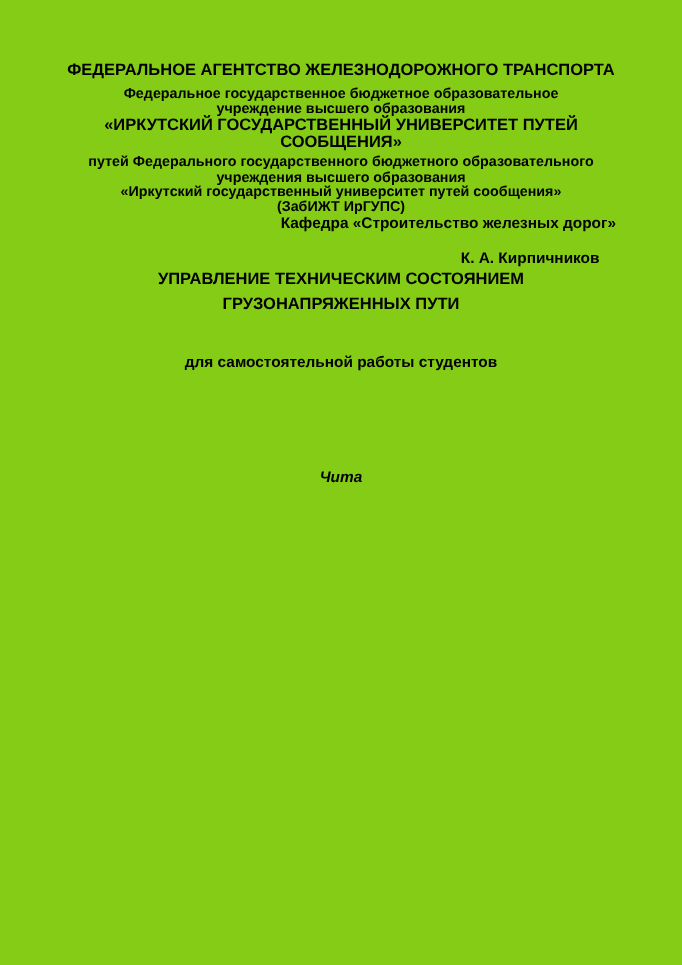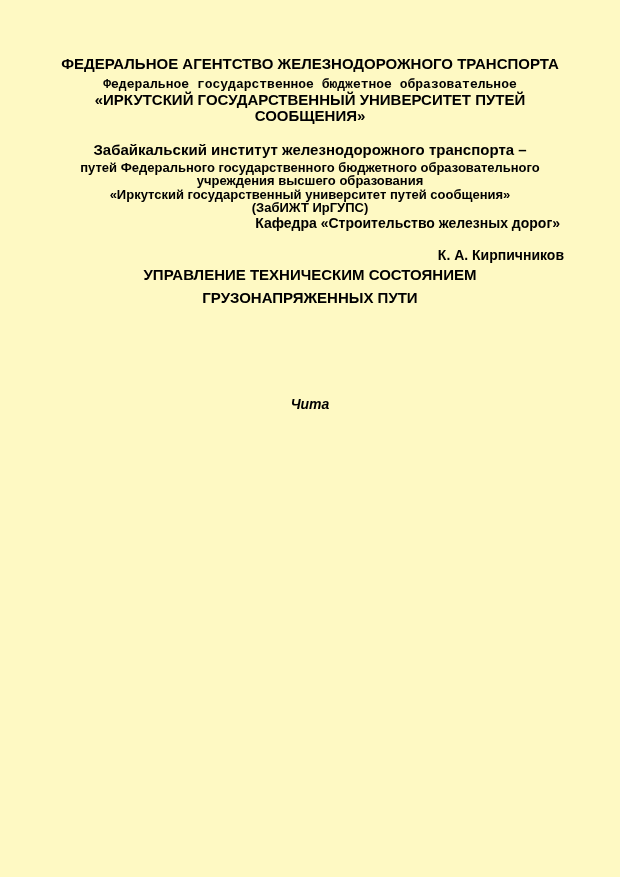--- a/index.html
+++ b/index.html
@@ -5,92 +5,93 @@
   html, body {
     margin: 0;
     padding: 0;
     background: #ffffff;
   }
   .page {
     position: relative;
     width: 620px;
     height: 877px;
     margin: 0 auto;
-    background: #fef9c3;
+    background: #84cc16;
     color: #000000;
     overflow: hidden;
     font-family: "Liberation Sans", "DejaVu Sans", sans-serif;
     font-weight: 700;
   }
   .content {
     padding: 56px 55px 0 55px; 
   }
   .center { text-align: center; }
   .right  { text-align: right; }
   .line   { white-space: nowrap; }
   .wrap   { white-space: normal; }
 
   
   .t-big   { font-size: 15px; line-height: 16px; }
   .t-small { font-size: 13px; line-height: 13.5px; }
   .t-mid   { font-size: 14px; line-height: 16px; }
 
   
   .agency            { margin-top: 0; }
-  .org-type-1        { margin-top: 6px; font-family: Liberation Mono, monospace; }
+  .org-type-1        { margin-top: 6px; }
   .university        { margin-top: 0.5px; }
 
   
   .institute-name    { margin-top: 18px; }
   .institute-desc-1  { margin-top: 2.5px; }
 
   
   .department        { margin-right: 5px; }
-  .author            { margin-top: 16px; margin-right: 1px; }
+  .author            { margin-top: 16px; margin-right: 20px; }
 
   
   .doc-title         { font-size: 15px; line-height: 23px; }
 
   
   .subtitle          { margin-top: 33px; font-size: 14px; line-height: 17px; }
 
   
   .imprint           { margin-top: 87px; font-size: 14px; line-height: 16px; font-style: italic; }
 </style>
 </head>
 <body>
 
 <div class="page">
   <div class="content">
 
     <div>
       <div class="center line t-big agency">ФЕДЕРАЛЬНОЕ АГЕНТСТВО ЖЕЛЕЗНОДОРОЖНОГО ТРАНСПОРТА</div>
       <div class="center line t-small org-type-1">Федеральное государственное бюджетное образовательное</div>
+      <div class="center line t-small">учреждение высшего образования</div>
       <div class="center wrap t-big university">«ИРКУТСКИЙ ГОСУДАРСТВЕННЫЙ УНИВЕРСИТЕТ ПУТЕЙ СООБЩЕНИЯ»</div>
     </div>
 
     <div>
-      <div class="center line t-big institute-name">Забайкальский институт железнодорожного транспорта –</div>
       <div class="center line t-small institute-desc-1">путей Федерального государственного бюджетного образовательного</div>
       <div class="center line t-small">учреждения высшего образования</div>
       <div class="center line t-small">«Иркутский государственный университет путей сообщения»</div>
       <div class="center line t-small">(ЗабИЖТ ИрГУПС)</div>
     </div>
 
     <div>
       <div class="right line t-mid department">Кафедра «Строительство железных дорог»</div>
       <div class="right line t-mid author">К. А. Кирпичников</div>
     </div>
 
     <div class="doc-title">
       <div class="center line">УПРАВЛЕНИЕ ТЕХНИЧЕСКИМ СОСТОЯНИЕМ</div>
       <div class="center line">ГРУЗОНАПРЯЖЕННЫХ ПУТИ</div>
     </div>
 
     <div class="subtitle">
+      <div class="center line">для самостоятельной работы студентов</div>
     </div>
 
     <div class="imprint">
       <div class="center line">Чита</div>
     </div>
 
   </div>
 </div>
 
 </body></html>

